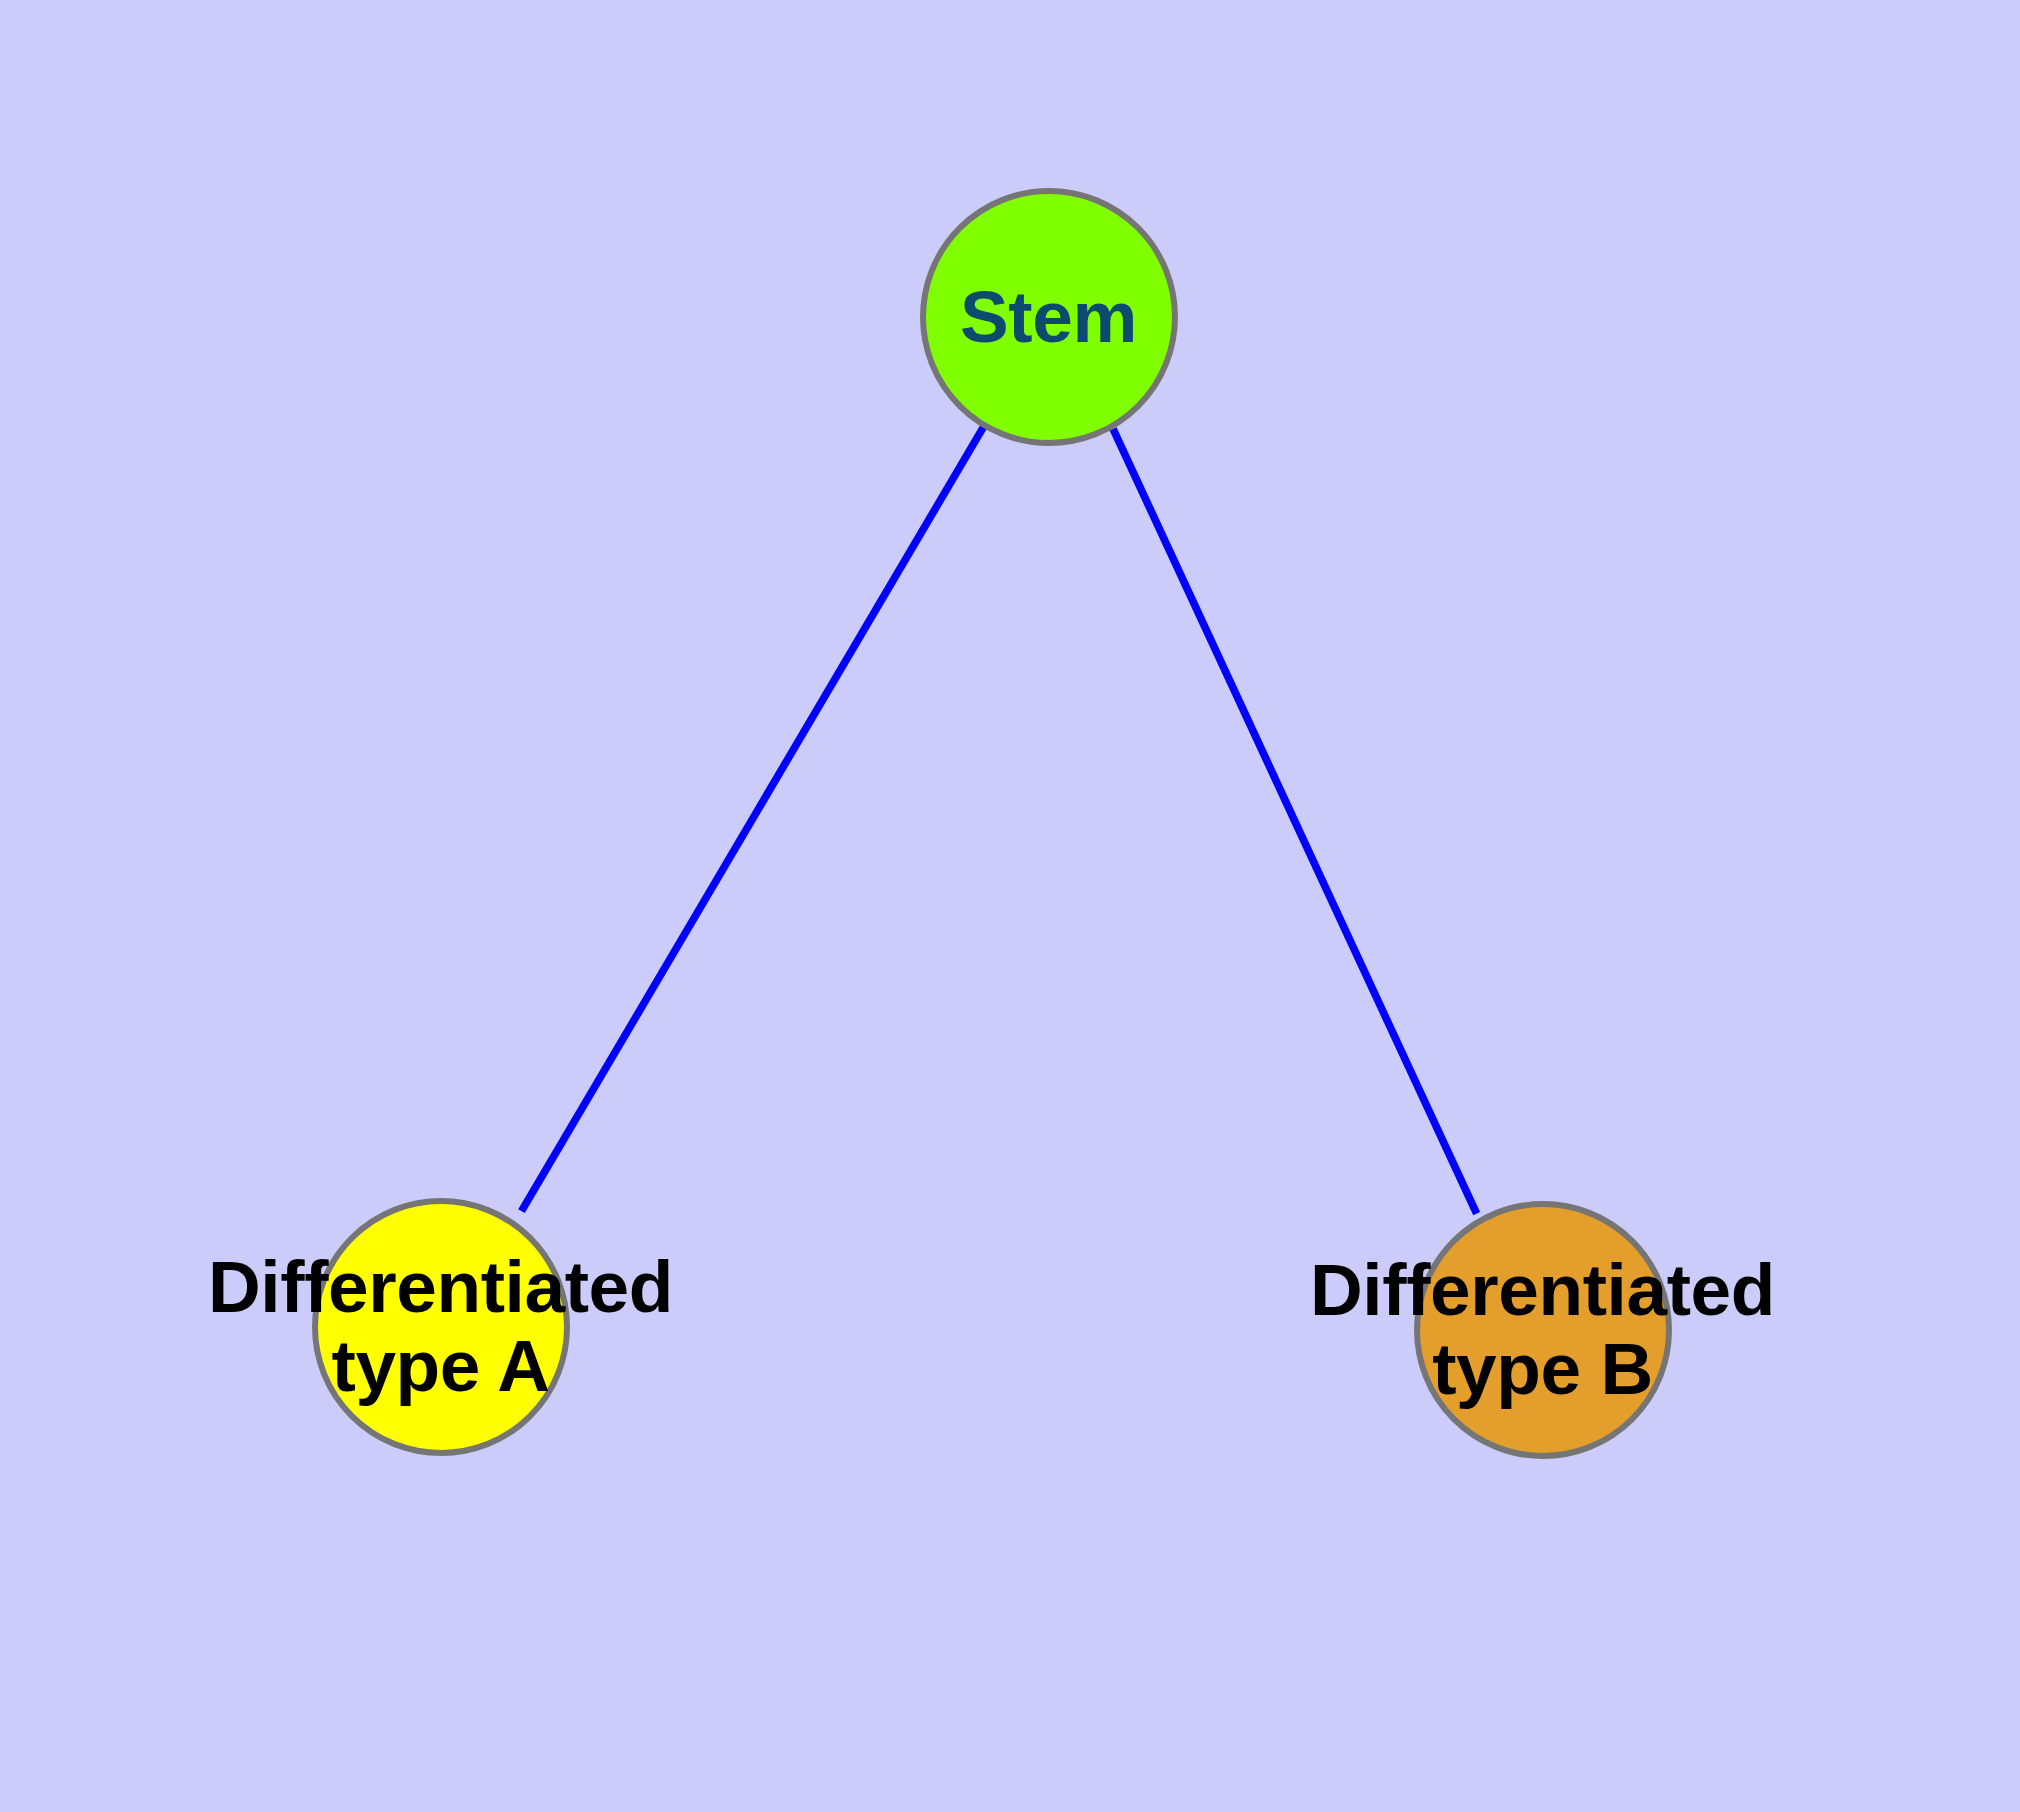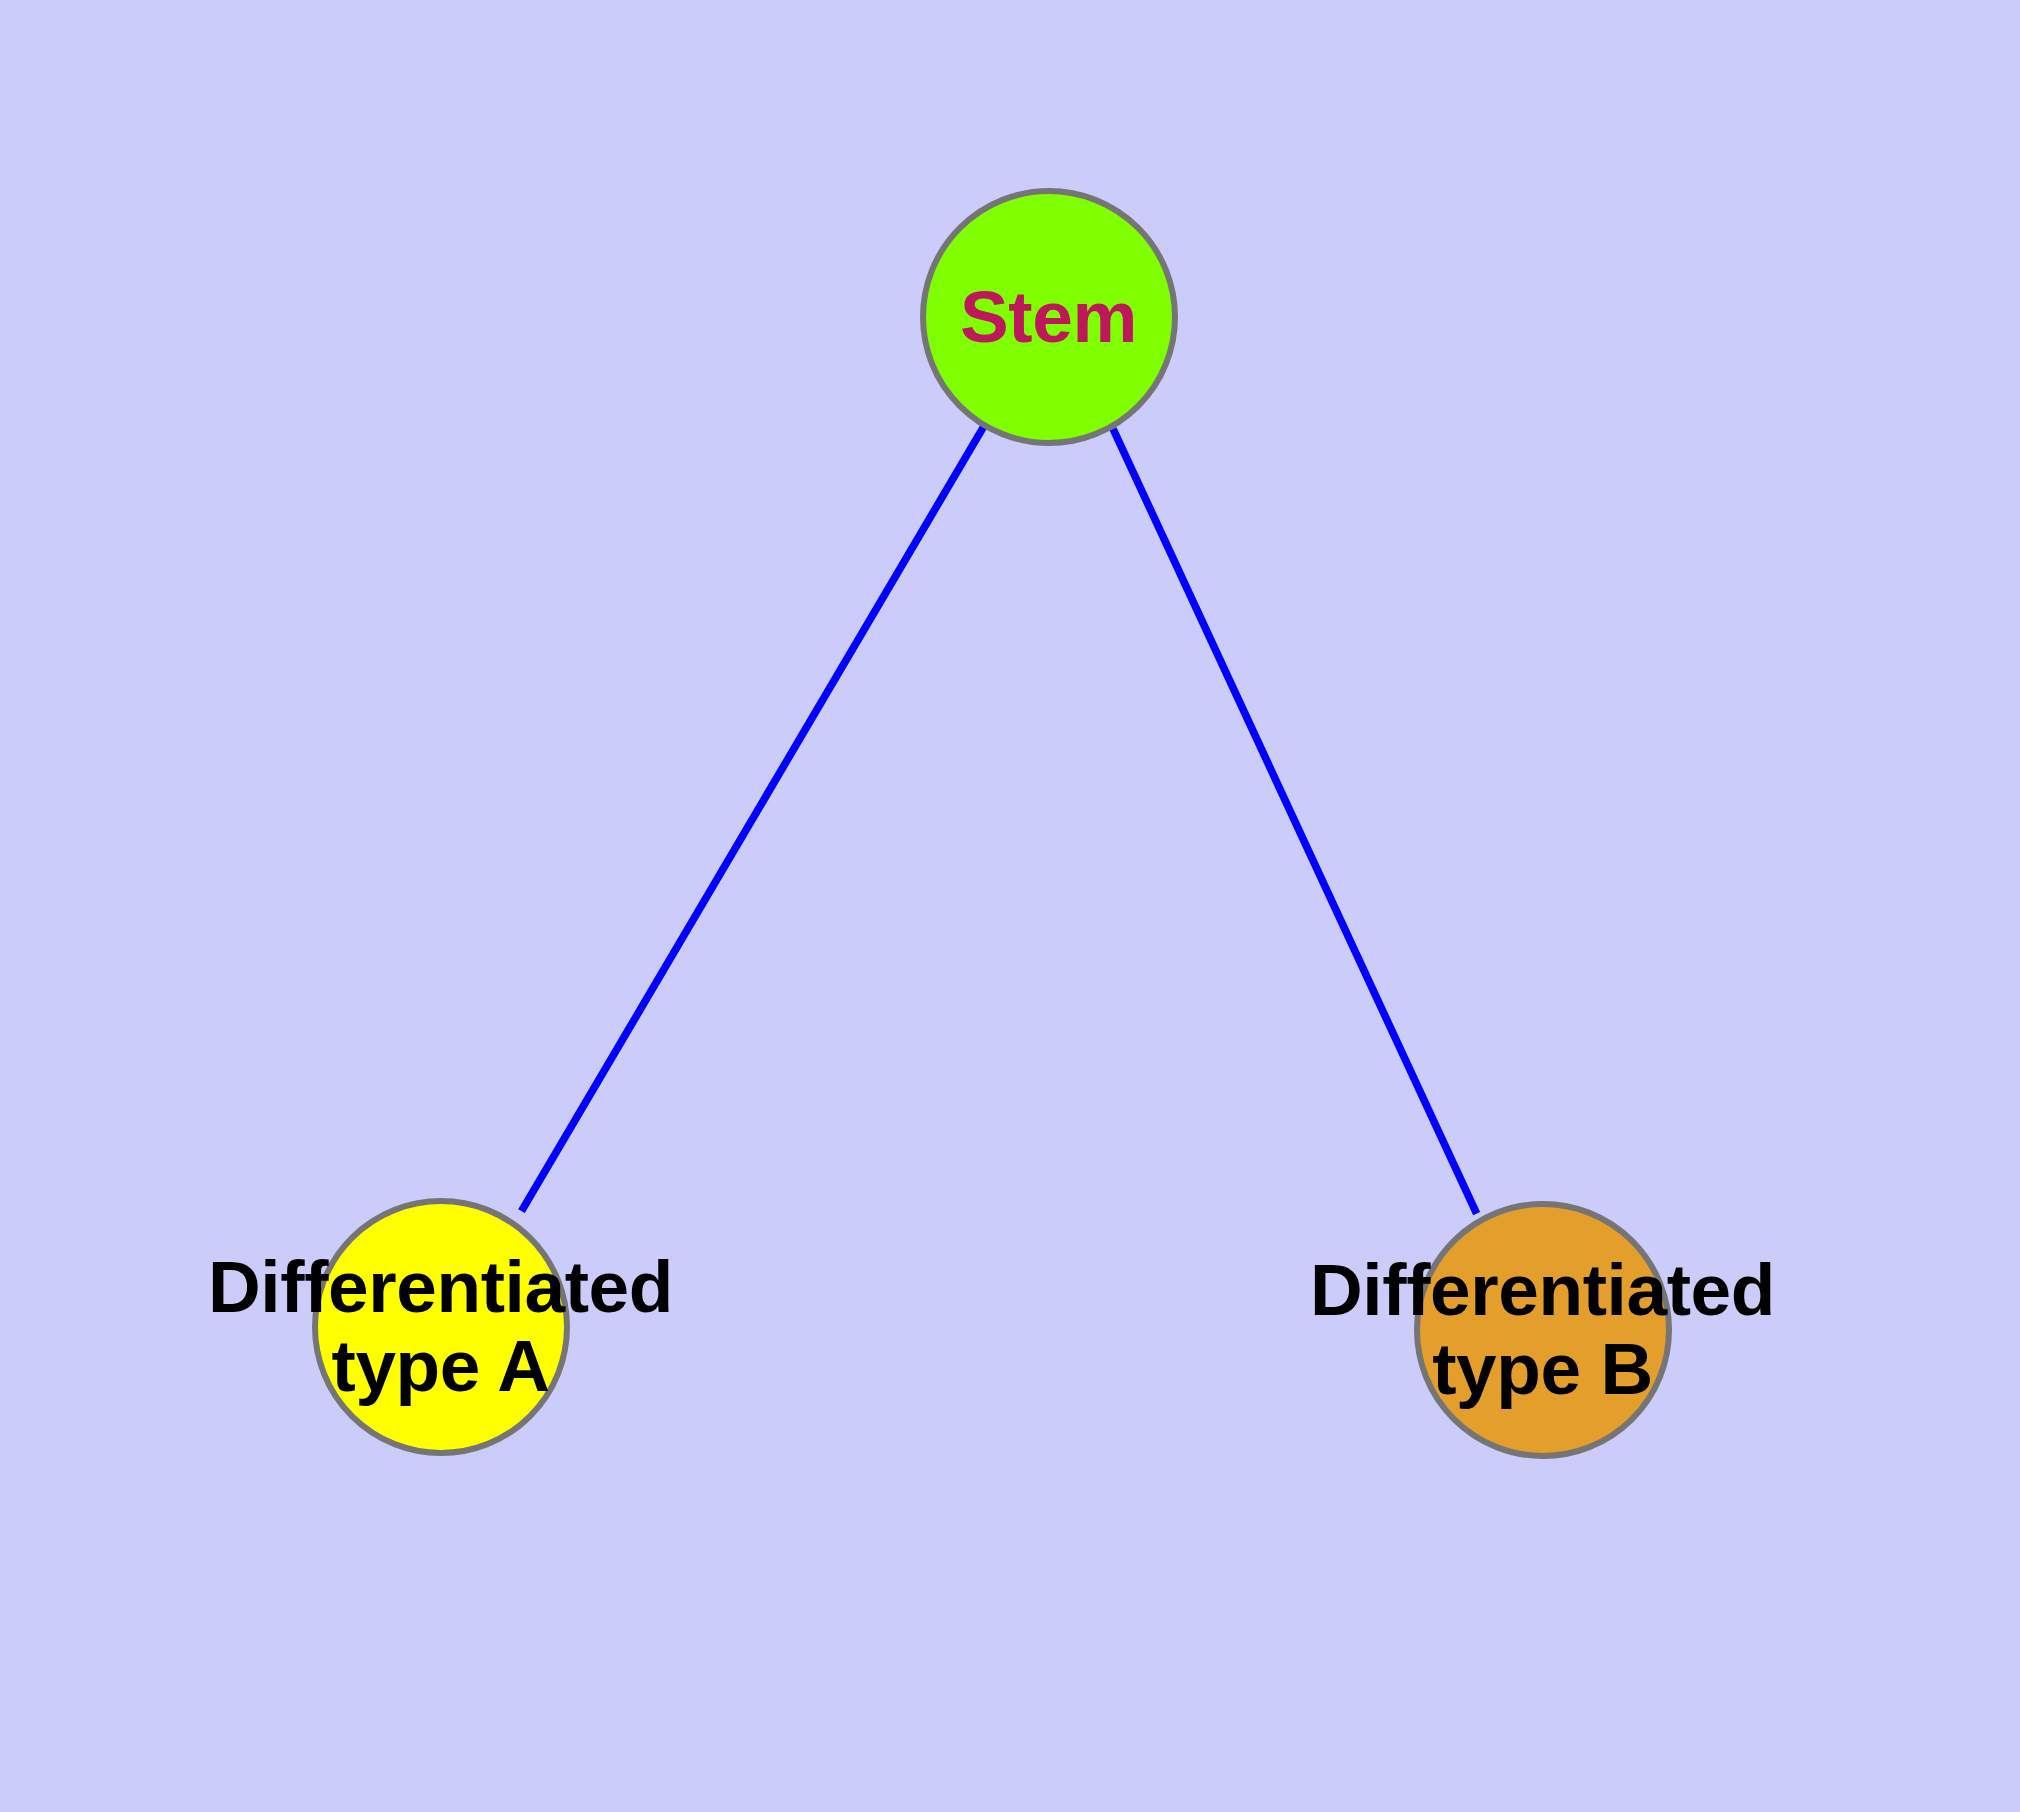--- a/index.html
+++ b/index.html
@@ -45,21 +45,21 @@
 <body style="width: 2021px; height: 1812px;">
 
 <div id="graph-canvas" style="width: 2021px; height: 1812px; background: rgb(204, 204, 251);">
 
   <svg id="edge-layer" viewBox="0 0 2384 2138" style="width: 2021px; height: 1812px;">
     <line x1="1160" y1="504" x2="615" y2="1429" stroke="#0000ff" stroke-width="9" stroke-linecap="butt"></line>
     <line x1="1313" y1="506" x2="1742" y2="1432" stroke="#0000ff" stroke-width="9" stroke-linecap="butt"></line>
   </svg>
 
   <div class="node" style="left: 920px; top: 188px; width: 258px; height: 258px; background: rgb(127, 255, 0); border-color: rgb(117, 117, 117);"></div>
-  <div class="node-label" style="font-size: 73px; color: #be185d; width: 1187px; left: 455px; top: 278px;">Stem</div>
+  <div class="node-label" style="font-size: 73px; color: #0c4a6e; width: 1187px; left: 455px; top: 278px;">Stem</div>
 
   <div class="node" style="left: 312px; top: 1198px; width: 258px; height: 258px; background: rgb(255, 255, 0); border-color: rgb(117, 117, 117);"></div>
   <div class="node-label" style="font-size: 73px; color: rgb(0, 0, 0); width: 1187px; left: -153px; top: 1248px;">Differentiated
 type A</div>
 
   <div class="node" style="left: 1414px; top: 1201px; width: 258px; height: 258px; background: rgb(227, 158, 44); border-color: rgb(117, 117, 117);"></div>
   <div class="node-label" style="font-size: 73px; color: rgb(0, 0, 0); width: 1187px; left: 949px; top: 1251px;">Differentiated
 type B</div>
 
 </div>

